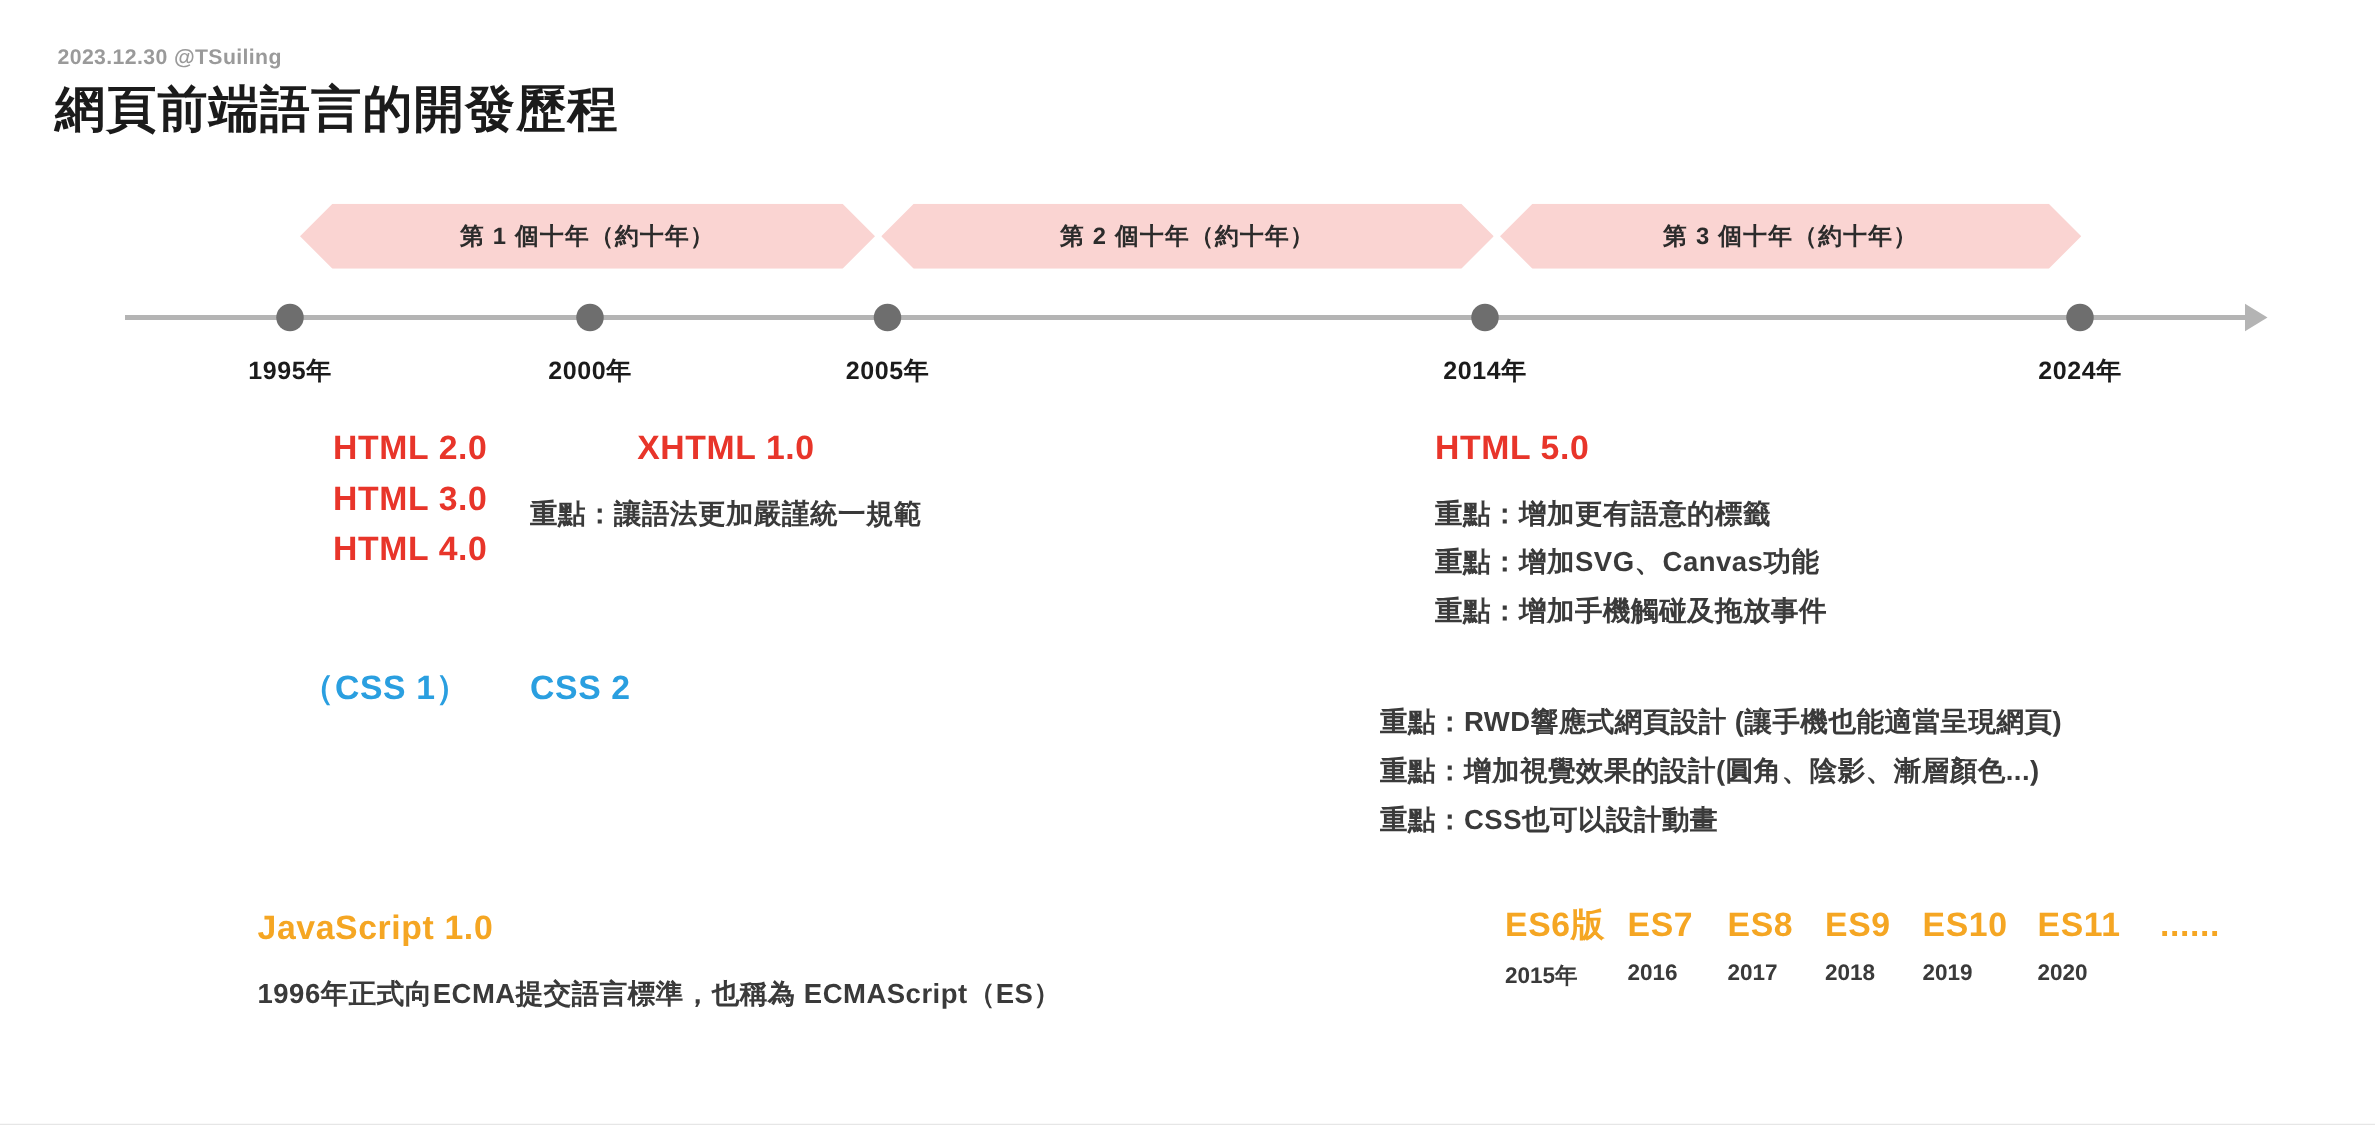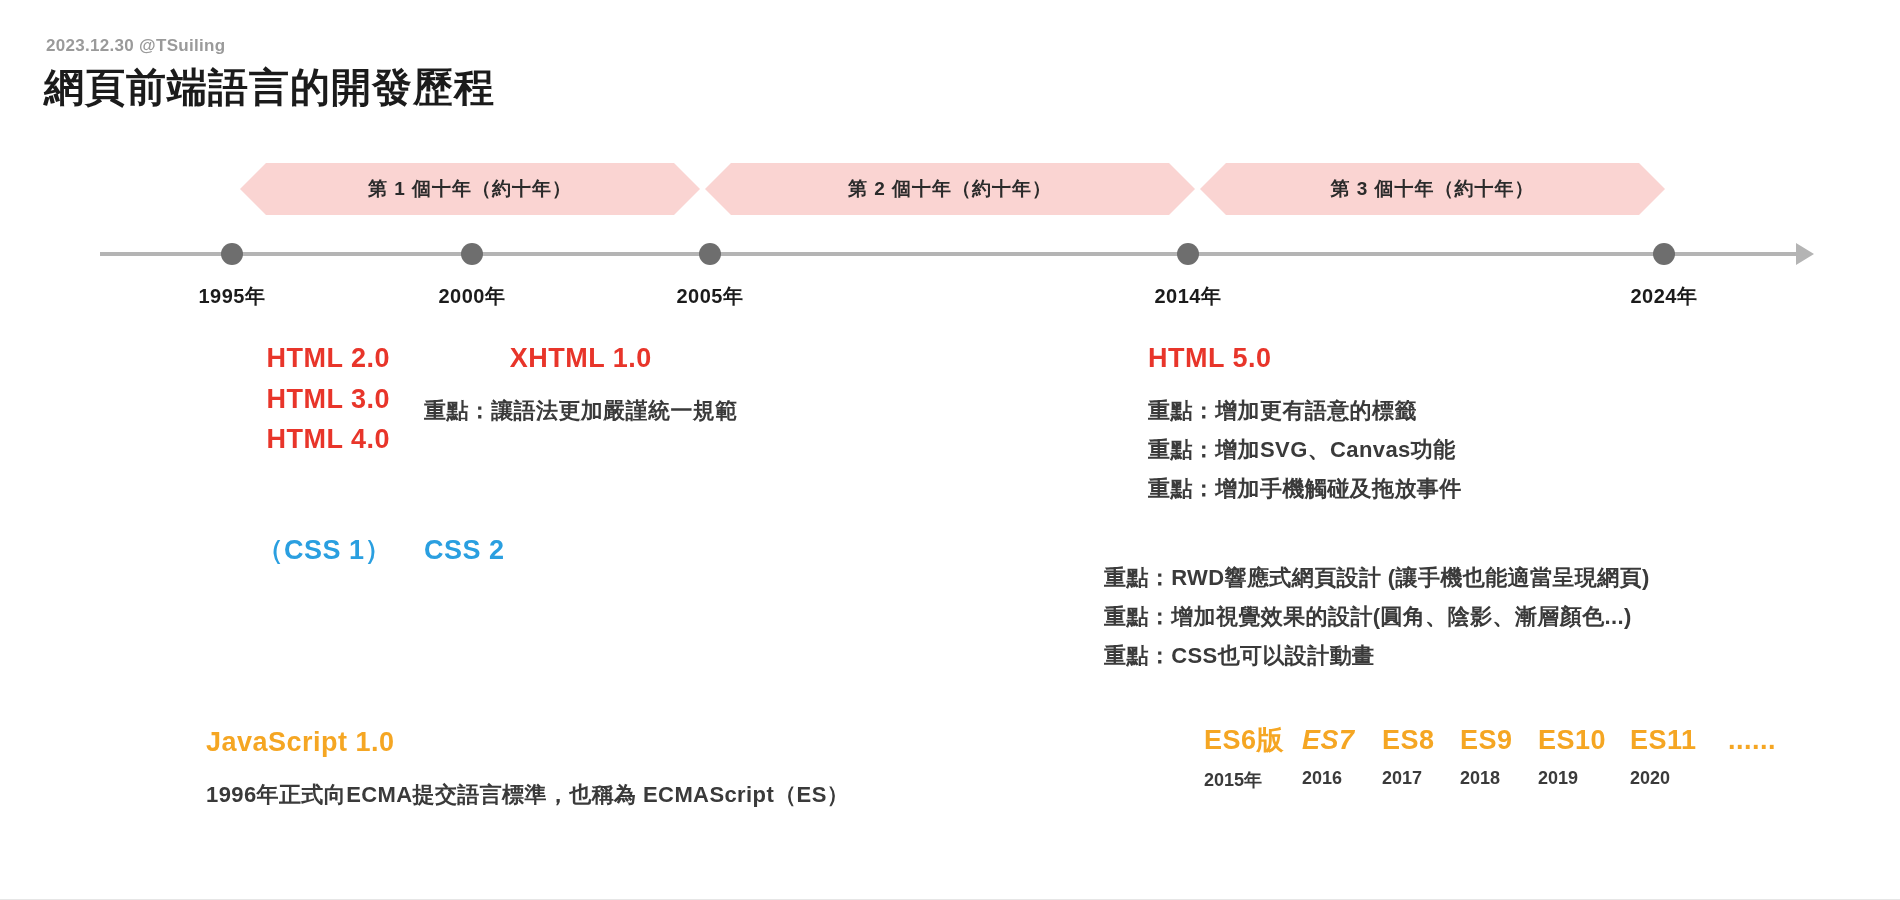--- a/index.html
+++ b/index.html
@@ -215,21 +215,21 @@
   <div class="bullet" style="margin-top:12px;">重點：讓語法更加嚴謹統一規範</div>
 </div>
 
 <div class="block" style="left:1148px; top:338px;">
   <div class="head red">HTML 5.0</div>
   <div class="bullet" style="margin-top:12px;">重點：增加更有語意的標籤</div>
   <div class="bullet">重點：增加SVG、Canvas功能</div>
   <div class="bullet">重點：增加手機觸碰及拖放事件</div>
 </div>
 
-<div class="block" style="left:112px; top:530px; width:280px;">
+<div class="block" style="left:96px; top:530px; width:280px;">
   <div class="head blue head-right">（CSS 1）</div>
 </div>
 
 <div class="block" style="left:424px; top:530px;">
   <div class="head blue">CSS 2</div>
 </div>
 
 <div class="block" style="left:1104px; top:530px;">
   <div class="bullet" style="margin-top:28px;">重點：RWD響應式網頁設計 (讓手機也能適當呈現網頁)</div>
   <div class="bullet">重點：增加視覺效果的設計(圓角、陰影、漸層顏色...)</div>
@@ -237,21 +237,21 @@
 </div>
 
 <div class="block" style="left:206px; top:722px;">
   <div class="head orange">JavaScript 1.0</div>
   <div class="bullet" style="margin-top:12px;">1996年正式向ECMA提交語言標準，也稱為 ECMAScript（ES）</div>
 </div>
 
 <div class="block" style="left:1204px; top:722px;">
   <div class="es-row">
     <span class="es-item" style="width:98px;">ES6版</span>
-    <span class="es-item" style="width:80px;font-style:italic;">ES7</span>
+    <span class="es-item" style="width:80px;">ES7</span>
     <span class="es-item" style="width:78px;">ES8</span>
     <span class="es-item" style="width:78px;">ES9</span>
     <span class="es-item" style="width:92px;">ES10</span>
     <span class="es-item" style="width:98px;">ES11</span>
     <span class="es-item">......</span>
   </div>
   <div class="es-years">
     <span class="es-year" style="width:98px;">2015年</span>
     <span class="es-year" style="width:80px;">2016</span>
     <span class="es-year" style="width:78px;">2017</span>

